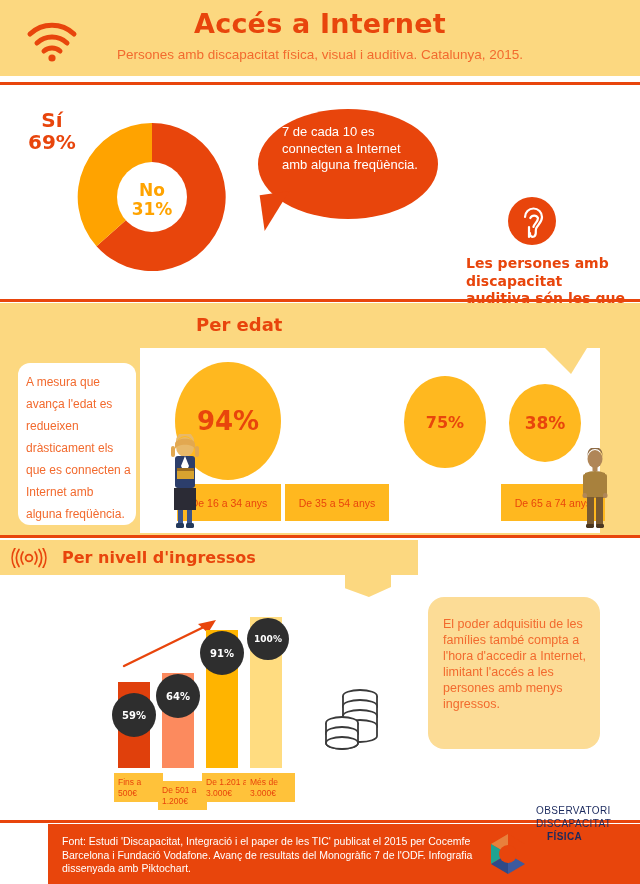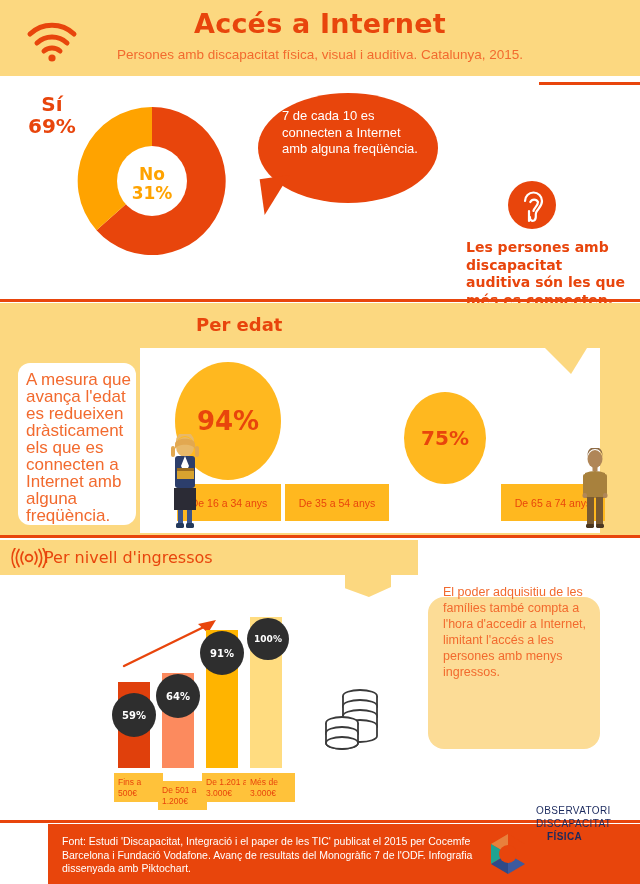--- a/index.html
+++ b/index.html
@@ -59,21 +59,21 @@
     position: absolute;
     left: 0;
     width: 640px;
     height: 3px;
     background: #E8450C;
   }
 
   
   .sec1 {
     position: absolute;
-    left: 0; top: 77px;
+    left: 0; top: 93px;
     width: 539px;
     height: 213px;
     background: #ffffff;
     text-decoration: underline;
   }
   .donut-wrap {
     position: absolute;
     left: 72px; top: 24px;
     width: 160px; height: 160px;
   }
@@ -176,22 +176,22 @@
     position: absolute;
     left: 18px; top: 60px;
     width: 118px; height: 162px;
     background: #ffffff;
     border-radius: 12px;
   }
   .sec2-left-text {
     position: absolute;
     left: 26px; top: 68px;
     width: 106px;
-    font-size: 17px;
-    line-height: 17px;
+    font-size: 12px;
+    line-height: 22px;
     color: #F26A2E;
   }
   .age-circle {
     position: absolute;
     background: #FFB81F;
     border-radius: 50%;
     display: flex;
     align-items: center;
     justify-content: center;
     font-family: "DejaVu Sans", sans-serif;
@@ -232,23 +232,23 @@
     background: #FCD880;
     clip-path: polygon(0 0, 100% 0, 100% 55%, 52% 100%, 0 60%);
   }
   .signal-icon {
     position: absolute;
     left: 8px; top: 8px;
     width: 42px; height: 20px;
   }
   .sec3-title {
     position: absolute;
-    left: 44px; top: 8px;
-    font-family: "DejaVu Sans", sans-serif;
-    font-weight: normal;
+    left: 62px; top: 8px;
+    font-family: "DejaVu Sans", sans-serif;
+    font-weight: bold;
     font-size: 16px;
     color: #E8450C;
   }
   .bar-badge {
     position: absolute;
     border-radius: 50%;
     background: #2E2E2E;
     color: #ffffff;
     display: flex;
     align-items: center;
@@ -272,21 +272,21 @@
 
   .income-bubble {
     position: absolute;
     left: 428px; top: 597px;
     width: 172px; height: 152px;
     background: #FCDC96;
     border-radius: 16px;
   }
   .income-bubble-text {
     position: absolute;
-    left: 443px; top: 584px;
+    left: 443px; top: 616px;
     width: 150px;
     font-size: 12.5px;
     line-height: 16px;
     color: #F26A2E;
   }
 
   
   .footer {
     position: absolute;
     left: 0; top: 824px;
@@ -379,22 +379,25 @@
     <div class="sec2-title">Per edat</div>
     <div class="sec2-card"></div>
     <div class="sec2-notch"></div>
     <div class="sec2-left-bubble"></div>
     <div class="sec2-left-text">A mesura que avança l'edat es redueixen dràsticament els que es connecten a Internet amb alguna freqüència.</div>
   </div>
 
   <div class="age-circle" style="left:175px; top:362px; width:106px; height:118px; font-size:26px;">
     <span>94%</span>
   </div>
-  <div class="age-circle" style="left:404px; top:392px; width:82px; height:92px; font-size:20px;">
+  <div class="age-circle" style="left:404px; top:376px; width:82px; height:92px; font-size:16px;">
     <span>75%</span>
+  </div>
+  <div class="age-circle" style="left:509px; top:384px; width:72px; height:78px; font-size:17px;">
+    <span>38%</span>
   </div>
 
   <div class="age-label" style="left:177px; top:484px; width:104px; height:37px;">
     <span>De 16 a 34 anys</span>
   </div>
   <div class="age-label" style="left:285px; top:484px; width:104px; height:37px;">
     <span>De 35 a 54 anys</span>
   </div>
   <div class="age-label" style="left:501px; top:484px; width:104px; height:37px;">
     <span>De 65 a 74 anys</span>

